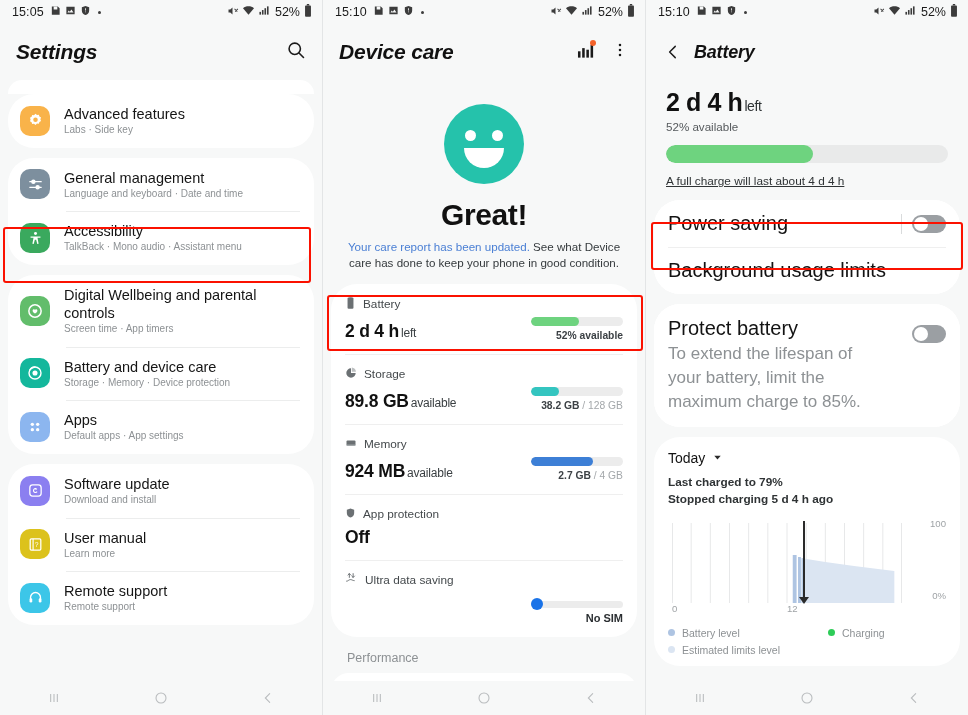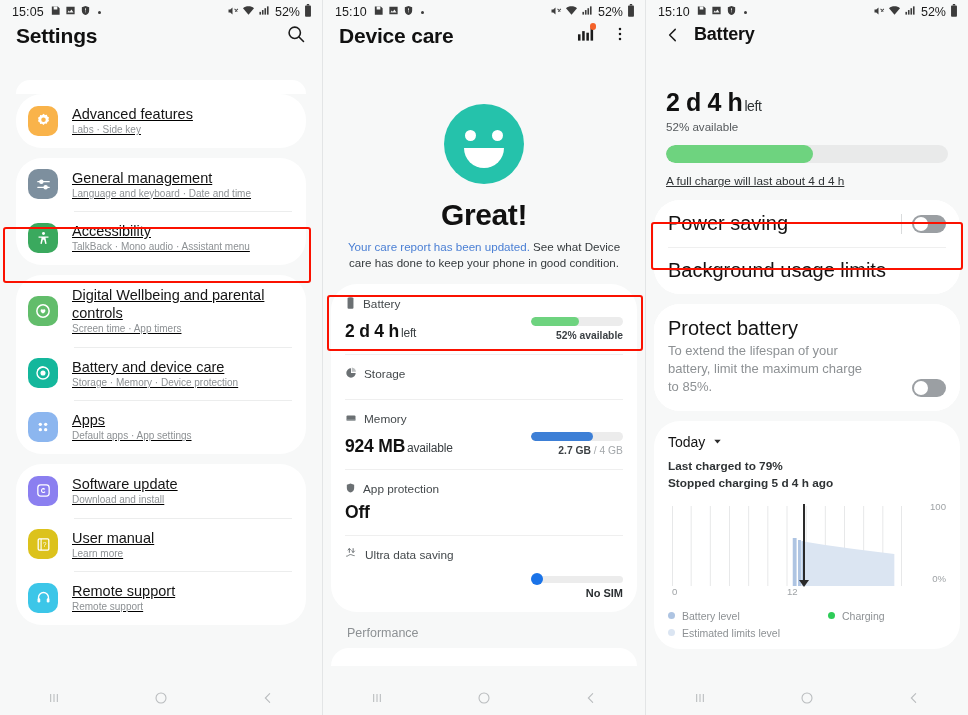--- a/index.html
+++ b/index.html
@@ -29,32 +29,33 @@
   .sb-left { display: flex; align-items: center; gap: 4px; }
   .sb-right { display: flex; align-items: center; gap: 3px; }
   .sb-time { letter-spacing: 0.1px; margin-right: 2px; }
   .sb-ico { display: inline-block; }
   .dot-sep { width: 3px; height: 3px; border-radius: 50%; background: #3c3c3c; margin-left: 3px; }
   .sb-pct { font-size: 12.5px; font-weight: 500; margin: 0 1px 0 2px; }
 
   
   .appbar {
     height: 56px; flex: 0 0 56px;
-    display: flex; align-items: flex-start;
+    display: flex; align-items: center;
     padding: 0 16px;
+    font-style: italic;
   }
   .appbar-title { font-size: 21px; font-weight: bold; color: #111; letter-spacing: -0.2px; }
   .appbar-title.small { font-size: 18px; }
   .appbar-spacer { flex: 1; }
   .appbar-actions { display: flex; align-items: center; gap: 16px; }
   .back-chevron { width: 22px; height: 22px; margin-right: 10px; display:flex; align-items:center; justify-content:center;}
 
   
   .scroll { flex: 1; overflow: hidden; position: relative; }
-  .settings-body { padding: 0 16px; text-decoration: underline; }
+  .settings-body { padding: 0 8px; }
   .group {
     background: #ffffff;
     border-radius: 26px;
     margin-bottom: 10px;
     overflow: hidden;
   }
   .top-sliver {
     background: #ffffff;
     border-radius: 26px 26px 0 0;
     height: 14px;
@@ -142,21 +143,21 @@
   .bat-bar { height: 18px; border-radius: 10px; background: #e9eaea; margin-top: 12px; overflow: hidden; }
   .bat-bar > i { display:block; height: 100%; border-radius: 10px; background: #6ed37f; }
   .bat-note { font-size: 11.8px; color: #2f3335; margin-top: 11px; text-decoration: underline; }
 
   .brow {
     background: #fff; padding: 12px 14px;
     display: flex; align-items: center; justify-content: space-between;
     position: relative;
   }
   .brow-title { font-size: 20px; color: #131313; }
-  .brow-sub { font-size: 13px; color: #8d9194; line-height: 1.4; margin-top: 2px; max-width: 205px; }
+  .brow-sub { font-size: 17px; color: #8d9194; line-height: 1.4; margin-top: 2px; max-width: 205px; }
   .brow + .brow::before {
     content:""; position:absolute; left:14px; right:14px; top:0; height:1px; background:#efefef;
   }
   .toggle {
     width: 34px; height: 18px; border-radius: 10px; background: #9b9fa3;
     position: relative; flex: 0 0 34px;
   }
   .toggle i { position:absolute; width:14px; height:14px; border-radius:50%; background:#fff; left:2px; top:2px; }
   .tdiv { width:1px; height:20px; background:#d9dbdc; margin-right:10px; }
 
@@ -533,20 +534,33 @@
           <div class="crow">
             <div class="crow-head">
               <span>
                 <svg width="12" height="12" viewBox="0 0 24 24">
                     <path fill="#6b7073" d="M12 2.6a9.4 9.4 0 109.4 9.4h-9.4V2.6z"></path>
                     <path fill="#6b7073" d="M13.6 1.1v8.3h8.3A9.4 9.4 0 0013.6 1.1z" opacity="0.45"></path>
                   </svg>
               </span>
               <span class="crow-label">Storage</span>
             </div>
+            <div class="crow-main">
+              <div class="crow-val">
+                <span>89.8 GB</span><span class="unit">available</span>
+              </div>
+              <div class="crow-right">
+                <div class="bar">
+                    <i style="width:30%;background:#34c5c0"></i>
+                  </div>
+                <div class="bar-cap">
+                  <span>38.2 GB</span><span class="muted"> / 128 GB</span>
+                </div>
+              </div>
+            </div>
           </div>
 
           <div class="crow">
             <div class="crow-head">
               <span>
                 <svg width="12" height="12" viewBox="0 0 24 24">
                     <rect x="3" y="7" width="18" height="10" rx="2" fill="#6b7073"></rect>
                     <rect x="3" y="15" width="18" height="2.4" fill="#9aa0a3"></rect>
                   </svg>
               </span>
@@ -719,21 +733,21 @@
                   <i></i>
                 </span>
             </div>
           </div>
           <div class="brow">
             <div class="brow-title">Background usage limits</div>
           </div>
         </div>
 
         <div class="card" style="margin-top:10px">
-          <div class="brow" style="align-items:flex-end;padding:13px 14px 14px">
+          <div class="brow" style="align-items:flex-start;padding:13px 14px 14px">
             <div>
               <div class="brow-title">Protect battery</div>
               <div class="brow-sub">To extend the lifespan of your battery, limit the maximum charge to 85%.</div>
             </div>
             <span class="toggle" style="margin-top:8px">
                 <i></i>
               </span>
           </div>
         </div>
 

